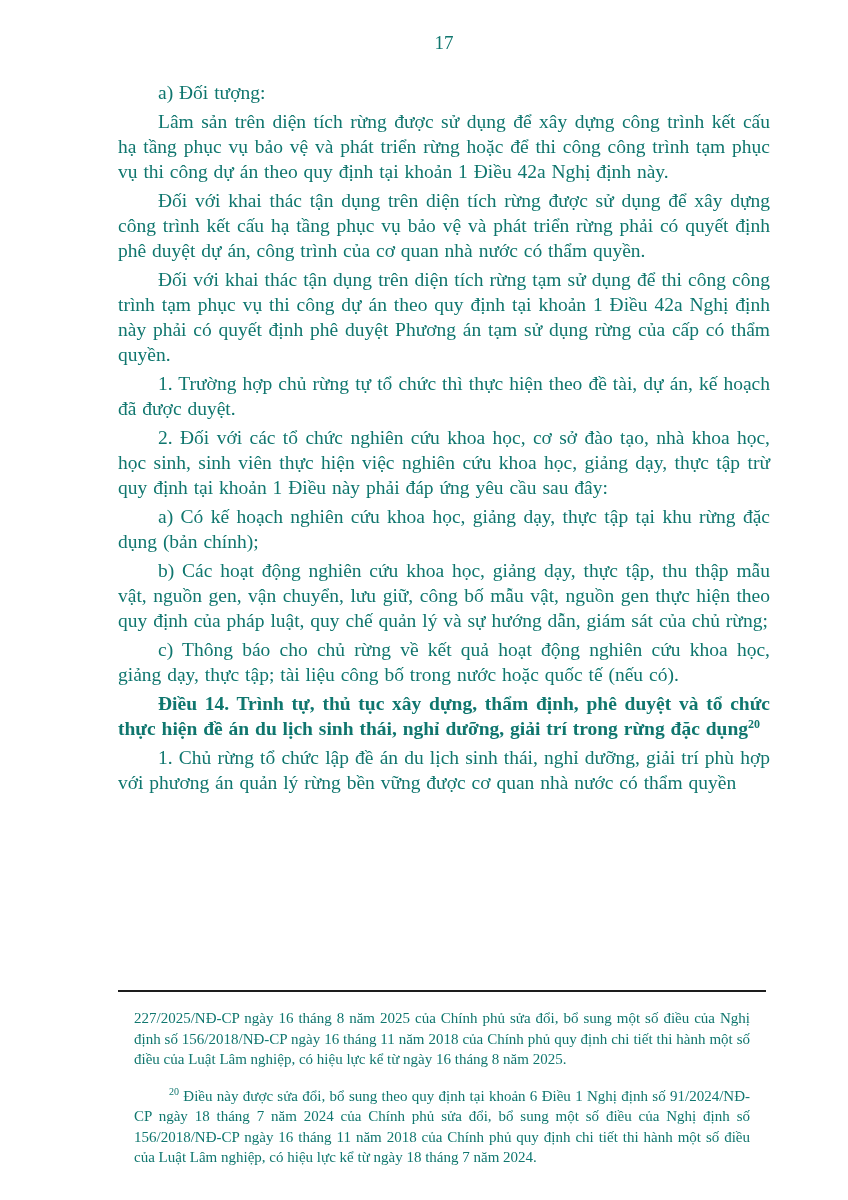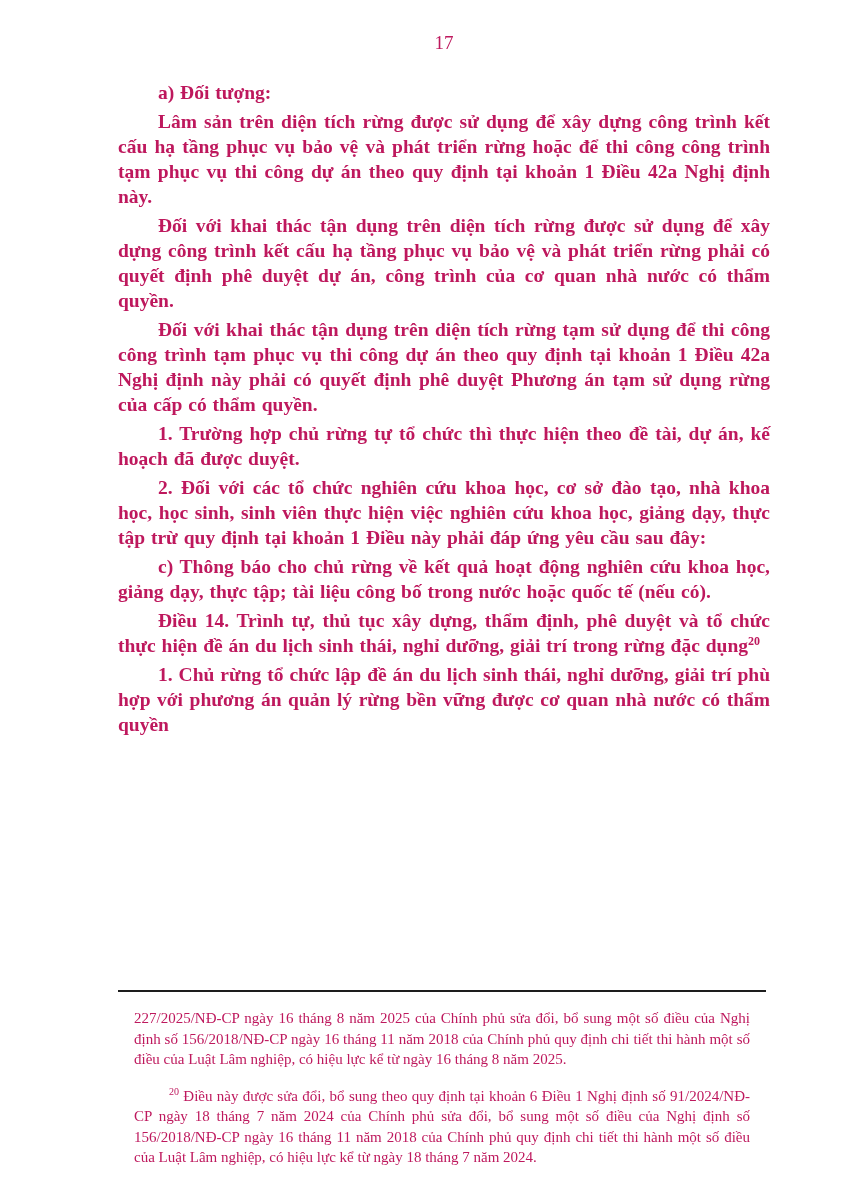--- a/index.html
+++ b/index.html
@@ -6,42 +6,41 @@
     margin: 0;
     padding: 0;
     background: #ffffff;
   }
   .page {
     position: relative;
     width: 848px;
     height: 1200px;
     margin: 0 auto;
     background: #ffffff;
-    color: #be185d;
+    color: #0f766e;
     font-family: "Liberation Serif", "DejaVu Serif", serif;
     box-sizing: border-box;
     padding: 30px 78px 0 118px;
     overflow: hidden;
   }
   .page-number {
     text-align: center;
     font-size: 19px;
     line-height: 25px;
     margin-bottom: 25px;
   }
   .content p {
     margin: 0 0 4px 0;
     font-size: 19.5px;
     line-height: 25px;
     text-align: justify;
     word-spacing: 1px;
   }
   .content p.indent {
     text-indent: 40px;
-    font-weight: bold;
   }
   .content p.heading {
     font-weight: bold;
   }
   sup.fn-ref {
     font-size: 12px;
     line-height: 0;
     font-weight: bold;
   }
   .footnote-block {
@@ -75,20 +74,22 @@
 <div class="page">
   <div class="page-number">17</div>
 
   <div class="content">
       <p class="indent"><span>a) Đối tượng:</span></p>
       <p class="indent"><span>Lâm sản trên diện tích rừng được sử dụng để xây dựng công trình kết cấu hạ tầng phục vụ bảo vệ và phát triển rừng hoặc để thi công công trình tạm phục vụ thi công dự án theo quy định tại khoản 1 Điều 42a Nghị định này.</span></p>
       <p class="indent"><span>Đối với khai thác tận dụng trên diện tích rừng được sử dụng để xây dựng công trình kết cấu hạ tầng phục vụ bảo vệ và phát triển rừng phải có quyết định phê duyệt dự án, công trình của cơ quan nhà nước có thẩm quyền.</span></p>
       <p class="indent"><span>Đối với khai thác tận dụng trên diện tích rừng tạm sử dụng để thi công công trình tạm phục vụ thi công dự án theo quy định tại khoản 1 Điều 42a Nghị định này phải có quyết định phê duyệt Phương án tạm sử dụng rừng của cấp có thẩm quyền.</span></p>
       <p class="indent"><span>1. Trường hợp chủ rừng tự tổ chức thì thực hiện theo đề tài, dự án, kế hoạch đã được duyệt.</span></p>
       <p class="indent"><span>2. Đối với các tổ chức nghiên cứu khoa học, cơ sở đào tạo, nhà khoa học, học sinh, sinh viên thực hiện việc nghiên cứu khoa học, giảng dạy, thực tập trừ quy định tại khoản 1 Điều này phải đáp ứng yêu cầu sau đây:</span></p>
+      <p class="indent"><span>a) Có kế hoạch nghiên cứu khoa học, giảng dạy, thực tập tại khu rừng đặc dụng (bản chính);</span></p>
+      <p class="indent"><span>b) Các hoạt động nghiên cứu khoa học, giảng dạy, thực tập, thu thập mẫu vật, nguồn gen, vận chuyển, lưu giữ, công bố mẫu vật, nguồn gen thực hiện theo quy định của pháp luật, quy chế quản lý và sự hướng dẫn, giám sát của chủ rừng;</span></p>
       <p class="indent"><span>c) Thông báo cho chủ rừng về kết quả hoạt động nghiên cứu khoa học, giảng dạy, thực tập; tài liệu công bố trong nước hoặc quốc tế (nếu có).</span></p>
       <p class="heading indent"><span>Điều 14. Trình tự, thủ tục xây dựng, thẩm định, phê duyệt và tổ chức thực hiện đề án du lịch sinh thái, nghỉ dưỡng, giải trí trong rừng đặc dụng</span><sup class="fn-ref">20</sup></p>
       <p class="indent"><span>1. Chủ rừng tổ chức lập đề án du lịch sinh thái, nghỉ dưỡng, giải trí phù hợp với phương án quản lý rừng bền vững được cơ quan nhà nước có thẩm quyền</span></p>
     </div>
 
   <div class="footnote-block">
     <hr class="footnote-divider">
     <div>
         <p class=""><span>227/2025/NĐ-CP ngày 16 tháng 8 năm 2025 của Chính phủ sửa đổi, bổ sung một số điều của Nghị định số 156/2018/NĐ-CP ngày 16 tháng 11 năm 2018 của Chính phủ quy định chi tiết thi hành một số điều của Luật Lâm nghiệp, có hiệu lực kể từ ngày 16 tháng 8 năm 2025.</span></p>
         <p class="indent"><sup class="fn-ref">20</sup> <span>Điều này được sửa đổi, bổ sung theo quy định tại khoản 6 Điều 1 Nghị định số 91/2024/NĐ-CP ngày 18 tháng 7 năm 2024 của Chính phủ sửa đổi, bổ sung một số điều của Nghị định số 156/2018/NĐ-CP ngày 16 tháng 11 năm 2018 của Chính phủ quy định chi tiết thi hành một số điều của Luật Lâm nghiệp, có hiệu lực kể từ ngày 18 tháng 7 năm 2024.</span></p>

